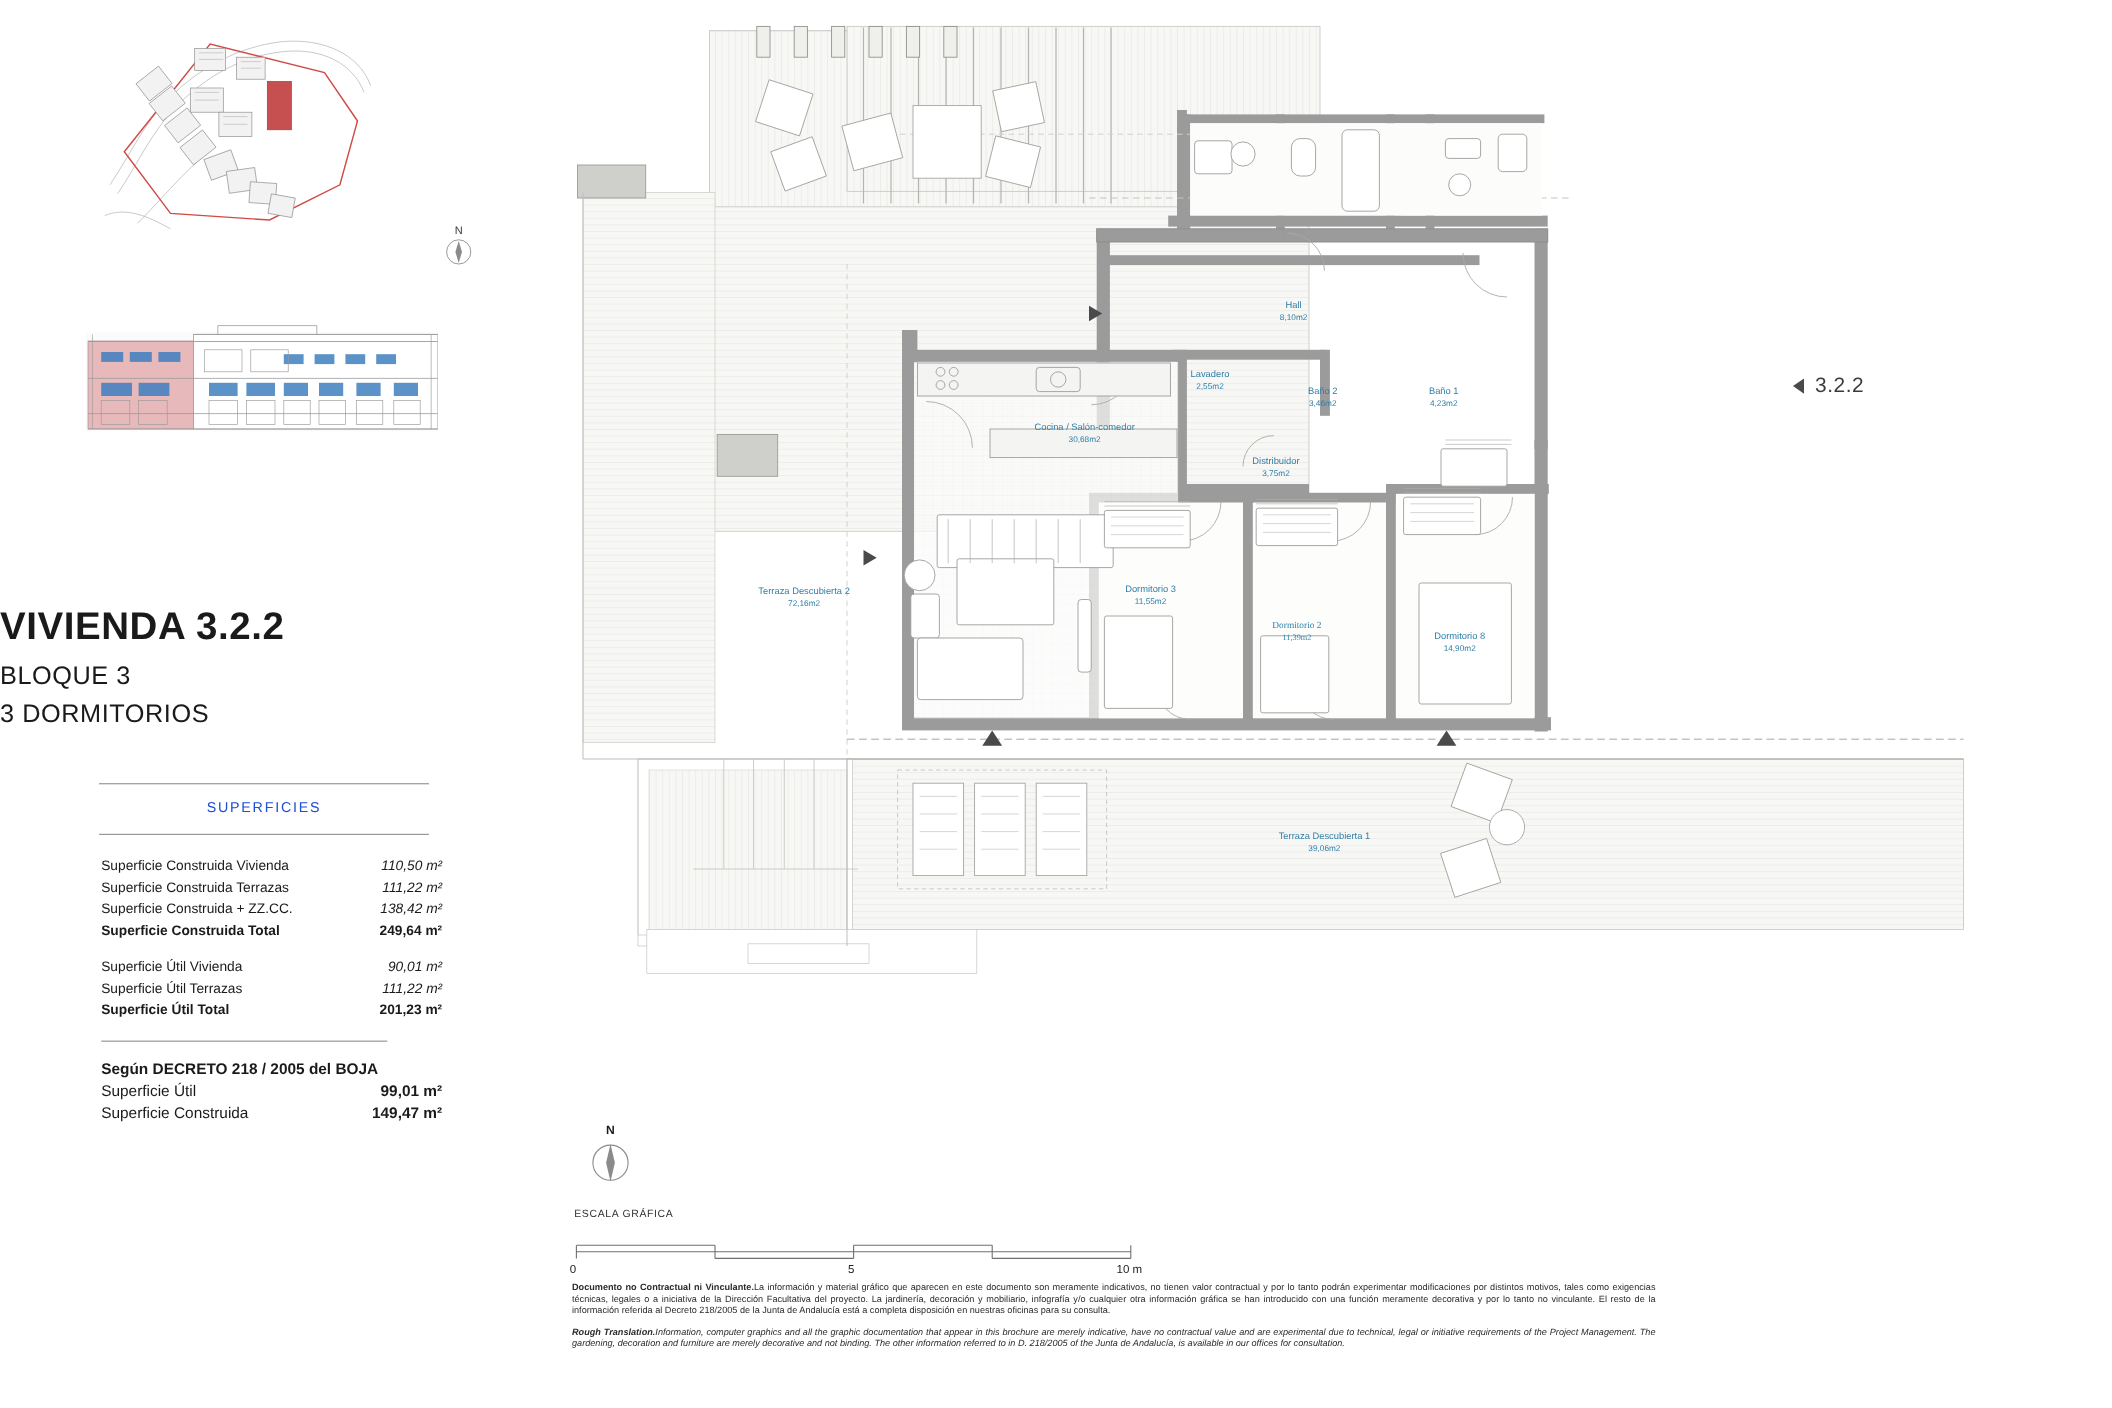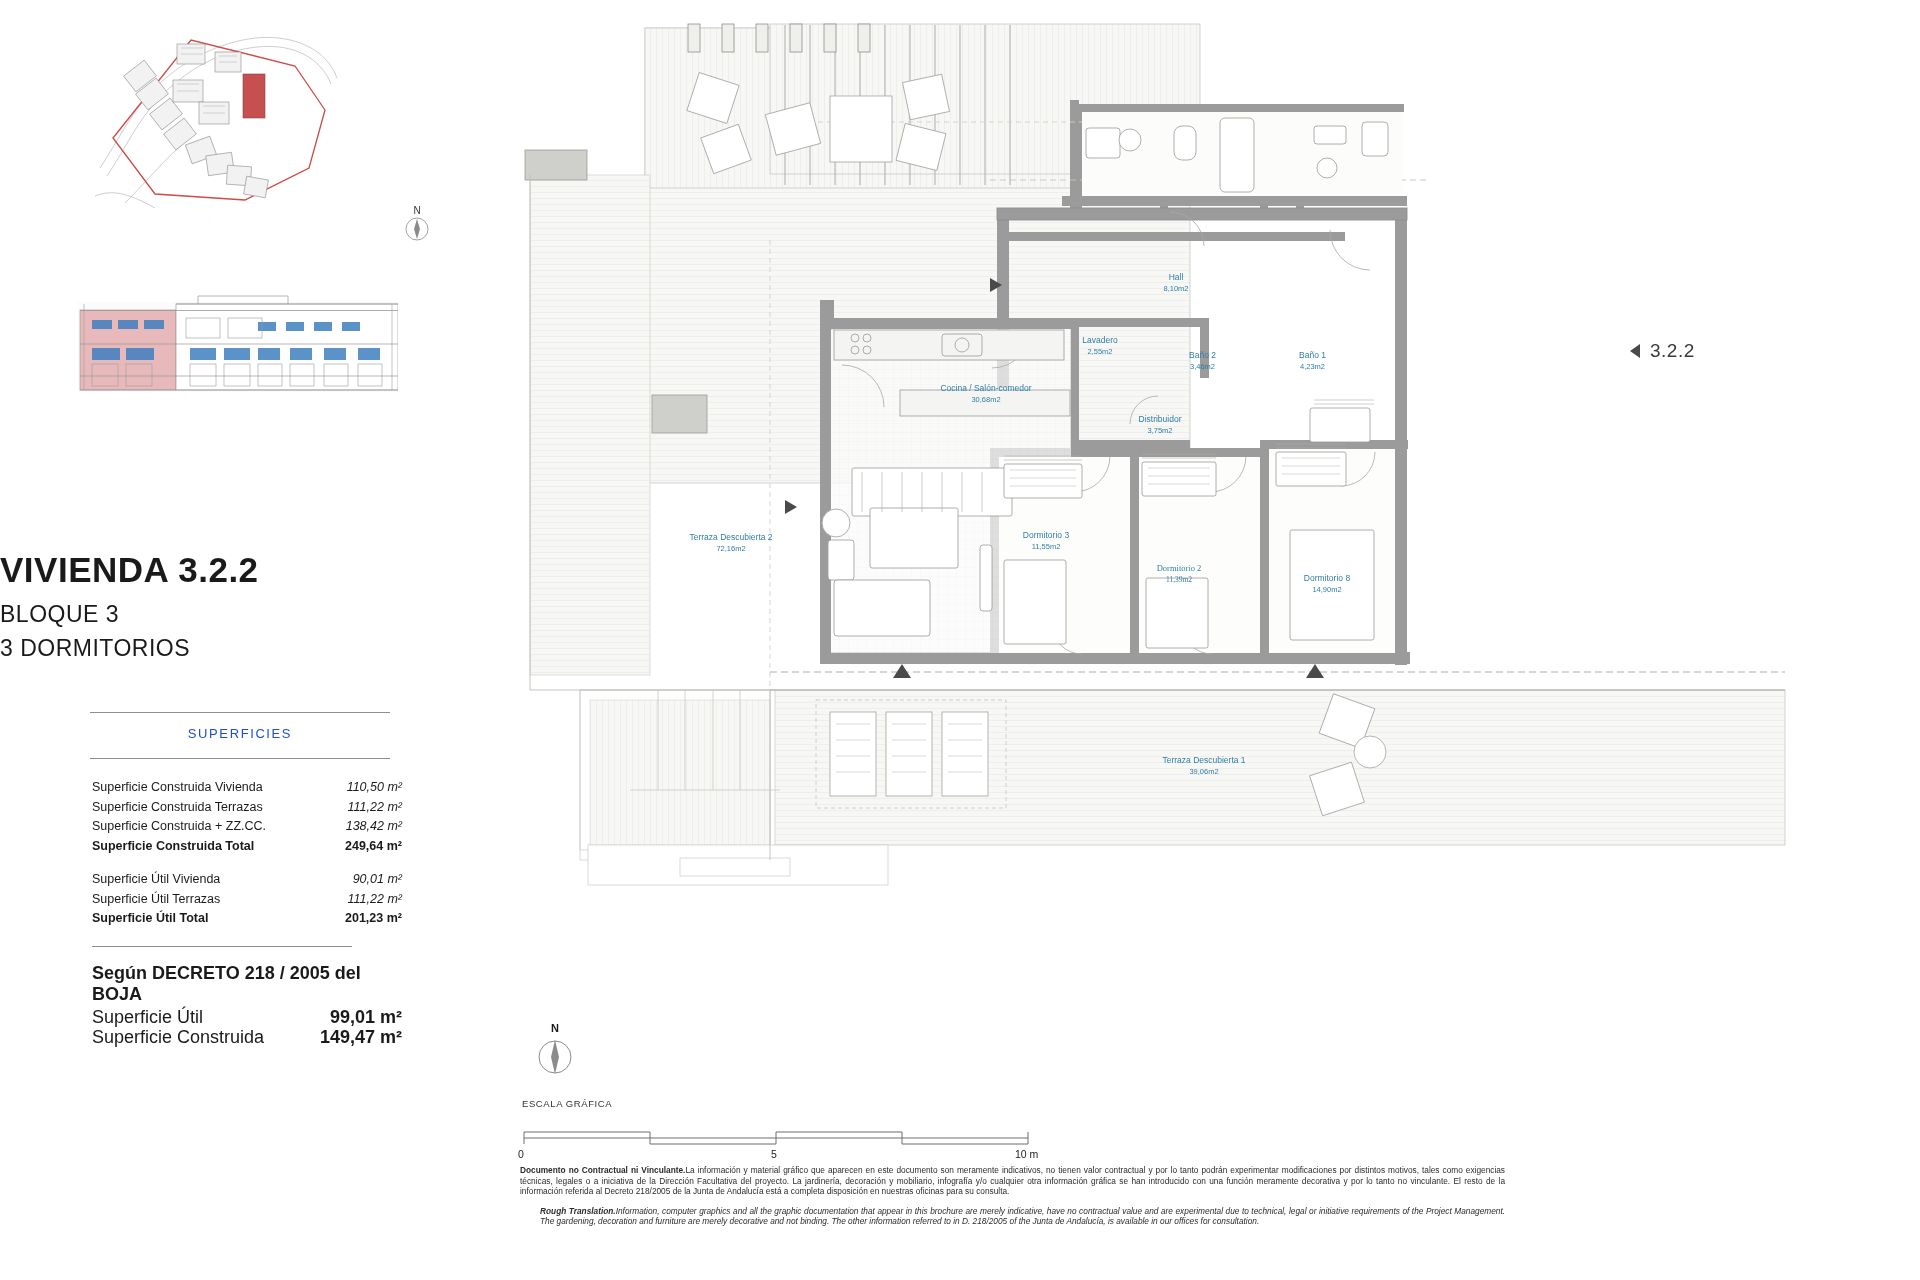--- a/index.html
+++ b/index.html
@@ -34,21 +34,21 @@
     font-size:13px; letter-spacing:1.6px; color:#1d4ed8; }
   .rule { position:absolute; left:90px; width:300px; height:1px; background:#8e8e8e; }
 
   .table-block { position:absolute; left:92px; top:778px; width:310px; font-size:12.5px; }
   .trow { display:flex; justify-content:space-between; line-height:19.5px; }
   .trow .lbl { white-space:nowrap; }
   .trow .val { font-style:italic; white-space:nowrap; text-align:right; min-width:86px; }
   .trow.bold .lbl, .trow.bold .val { font-weight:bold; font-style:normal; }
   .gap { height:14px; }
 
-  .decreto { position:absolute; left:92px; top:963px; width:310px; font-size:18px; }
+  .decreto { position:absolute; left:92px; top:963px; width:310px; font-size:14px; }
   .decreto .head { font-weight:bold; margin-bottom:3px; }
   .decreto .trow .val { font-weight:bold; font-style:normal; }
   .decreto-rule { position:absolute; left:92px; top:946px; width:260px; height:1px; background:#8e8e8e; }
 
   
   .drawing { position:absolute; left:470px; top:0; width:1450px; height:1280px; }
   .drawing svg { display:block; }
 
   .unit-tag { position:absolute; left:1650px; top:340px; font-size:19px; color:#3b3b3b; letter-spacing:0.5px; }
   .unit-tag-arrow { position:absolute; left:1630px; top:344px; width:0;height:0;
@@ -63,21 +63,21 @@
   .north-big .nl { font-size:11px; font-weight:bold; }
   .escala-lbl { position:absolute; left:522px; top:1098px; font-size:9.5px; letter-spacing:0.6px; color:#333; }
   .scalebar { position:absolute; left:520px; top:1122px; width:600px; height:34px; }
   .scale-num { position:absolute; font-size:10.5px; color:#222; }
 
   
   .legal { position:absolute; left:520px; top:1165px; width:985px; font-size:8.3px; line-height:10.6px;
     color:#2b2b2b; text-align:justify; }
   .legal b { font-weight:bold; }
   .legal p { margin:0 0 9px 0; }
-  .legal .en { font-style:italic;margin-left:20px; }
+  .legal .en { font-style:italic; }
 </style>
 </head>
 <body>
 
 <div class="page">
 
   <div class="left-panel">
 
     <div class="sitemap">
       <svg width="250" height="200" viewBox="0 0 250 200">

